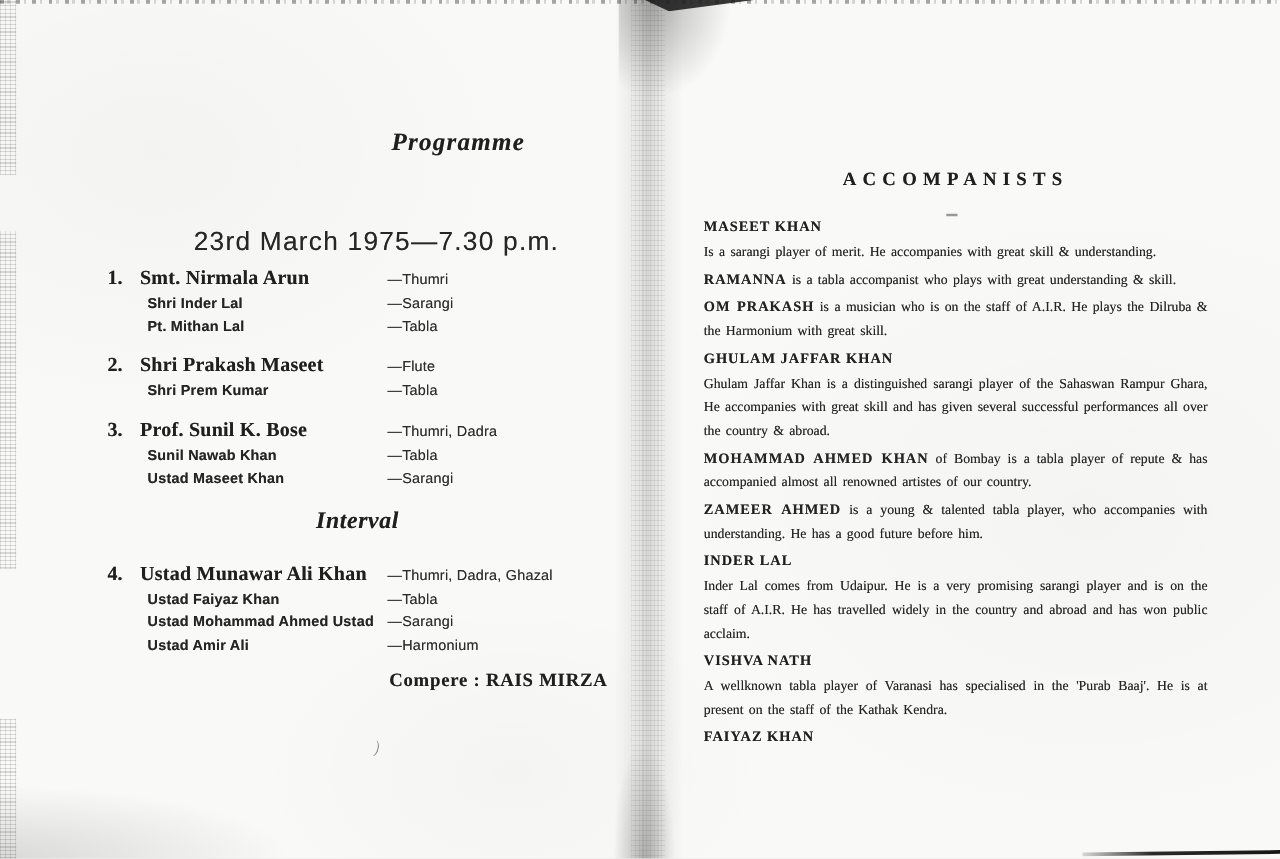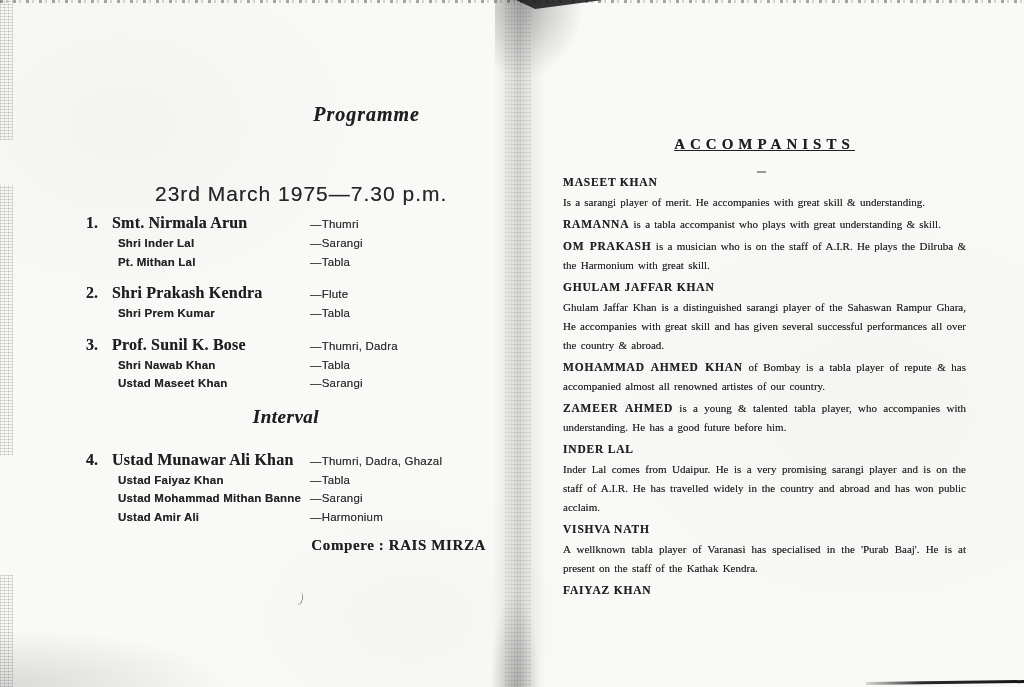--- a/index.html
+++ b/index.html
@@ -35,21 +35,21 @@
     margin:8px 0 19px;width:400px;text-align:center;
     font:italic bold 19px/26px "Liberation Serif","DejaVu Serif",serif;letter-spacing:0.5px;
   }
   .compere{
     margin-top:9px;width:400px;text-align:right;
     font:bold 15px "Liberation Serif","DejaVu Serif",serif;letter-spacing:0.6px;
   }
   
   .acc-heading{
     position:absolute;left:563px;top:136px;width:403px;text-align:center;
-    font:bold 15px "Liberation Serif","DejaVu Serif",serif;letter-spacing:5px;text-decoration:underline;
+    font:bold 15px "Liberation Serif","DejaVu Serif",serif;letter-spacing:5px;
   }
   .entries{position:absolute;left:563px;top:173px;width:403px;}
   .entry{margin-bottom:3px;}
   .entry-heading{font:bold 11.5px/19px "Liberation Serif","DejaVu Serif",serif;letter-spacing:0.8px;margin-bottom:1px;}
   .entry-text{margin:0;font:11px/19px "Liberation Serif","DejaVu Serif",serif;text-align:justify;color:#242424;word-spacing:1.5px;}
   .entry-name-inline{font-weight:bold;font-size:11.5px;letter-spacing:0.8px;}
   
   .speckle-top{position:absolute;left:0;top:0;width:1024px;height:3px;opacity:.75;
     background:repeating-linear-gradient(90deg,rgba(25,25,25,.5) 0 3px,transparent 3px 6px,rgba(25,25,25,.22) 6px 8px,transparent 8px 13px);}
   .fold{position:absolute;left:492px;top:0;width:54px;height:687px;
@@ -100,38 +100,38 @@
   </div>
           <div class="row sub">
     <span class="num"></span>
     <span class="name">Pt. Mithan Lal</span>
     <span class="role">—Tabla</span>
   </div>
         </div>
         <div class="prog-item">
     <div class="row main">
       <span class="num">2.</span>
-      <span class="name">Shri Prakash Kendra</span>
+      <span class="name">Shri Prakash Maseet</span>
       <span class="role">—Flute</span>
     </div>
   <div class="row sub">
     <span class="num"></span>
     <span class="name">Shri Prem Kumar</span>
     <span class="role">—Tabla</span>
   </div>
         </div>
         <div class="prog-item">
     <div class="row main">
       <span class="num">3.</span>
       <span class="name">Prof. Sunil K. Bose</span>
       <span class="role">—Thumri, Dadra</span>
     </div>
   <div class="row sub">
     <span class="num"></span>
-    <span class="name">Shri Nawab Khan</span>
+    <span class="name">Sunil Nawab Khan</span>
     <span class="role">—Tabla</span>
   </div>
           <div class="row sub">
     <span class="num"></span>
     <span class="name">Ustad Maseet Khan</span>
     <span class="role">—Sarangi</span>
   </div>
         </div>
       </div>
     <div class="interval">Interval</div>
@@ -142,21 +142,21 @@
       <span class="name">Ustad Munawar Ali Khan</span>
       <span class="role">—Thumri, Dadra, Ghazal</span>
     </div>
   <div class="row sub">
     <span class="num"></span>
     <span class="name">Ustad Faiyaz Khan</span>
     <span class="role">—Tabla</span>
   </div>
           <div class="row sub">
     <span class="num"></span>
-    <span class="name">Ustad Mohammad Mithan Banne</span>
+    <span class="name">Ustad Mohammad Ahmed Ustad</span>
     <span class="role">—Sarangi</span>
   </div>
           <div class="row sub">
     <span class="num"></span>
     <span class="name">Ustad Amir Ali</span>
     <span class="role">—Harmonium</span>
   </div>
         </div>
       </div>
     <div class="compere">Compere : RAIS MIRZA</div>

